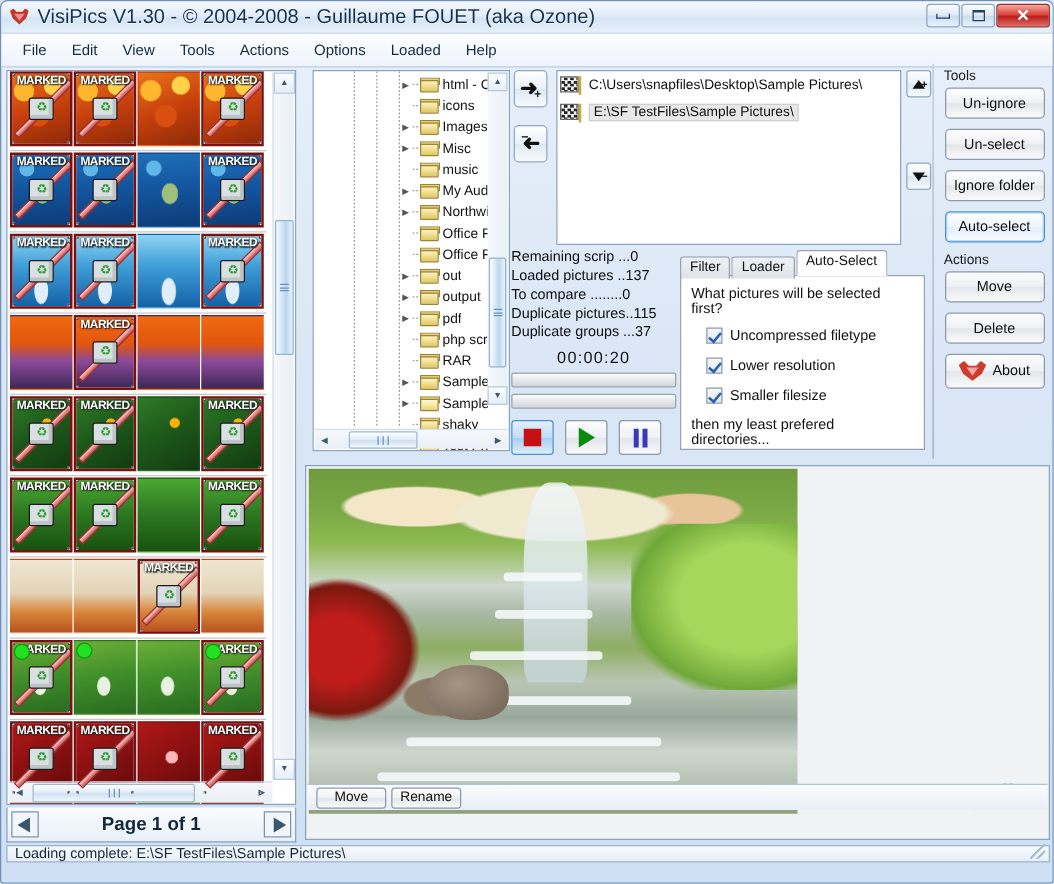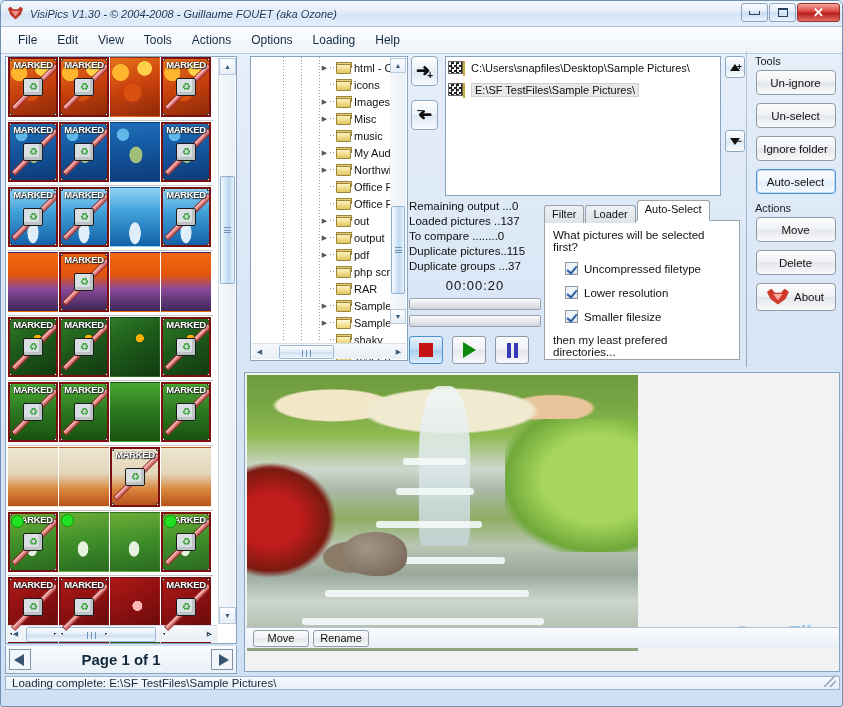--- a/index.html
+++ b/index.html
@@ -35,23 +35,22 @@
     position:absolute; left:1px; top:1px; width:15px; height:13px;
     background:#c0392b;
     clip-path: polygon(0% 18%, 18% 0%, 34% 22%, 66% 22%, 82% 0%, 100% 18%, 86% 62%, 50% 100%, 14% 62%);
   }
   .app-icon .fox2 {
     position:absolute; left:4px; top:5px; width:9px; height:6px;
     background:#f09090;
     clip-path: polygon(0% 0%, 100% 0%, 50% 100%);
   }
   .title-text {
-    font-size: 11px; color: #14314f; white-space: nowrap;
+    font-size: 16px; color: #14314f; white-space: nowrap;
     text-shadow: 0 1px 0 rgba(255,255,255,.85);
-    font-style: italic;
   }
   .win-buttons {
     position:absolute; right:4px; top:2px; display:flex; gap:1px;
   }
   .wbtn {
     width: 27px; height: 19px; border:1px solid #8ba6c4;
     border-radius: 3px;
     background: linear-gradient(180deg,#fbfdff 0%,#dfeaf7 48%,#c9dcf0 52%,#eaf3fc 100%);
     display:flex; align-items:center; justify-content:center;
     font-size: 10px; color:#24425f;
@@ -502,21 +501,21 @@
     </div>
   </div>
 
   <div class="menubar">
     <div class="menu-item">File</div>
     <div class="menu-item">Edit</div>
     <div class="menu-item">View</div>
     <div class="menu-item">Tools</div>
     <div class="menu-item">Actions</div>
     <div class="menu-item">Options</div>
-    <div class="menu-item">Loading</div>
+    <div class="menu-item">Loaded</div>
     <div class="menu-item">Help</div>
   </div>
 
   <div class="thumbpanel">
     <div class="thumbgrid" id="thumbgrid">
         <div class="thumbrow sepline">
           <div class="th pic-autumn marked">
             <span class="corner c1"></span>
             <span class="corner c2"></span>
             <span class="corner c3"></span>
@@ -1088,21 +1087,21 @@
       <span class="tri"></span>
       <span class="sg">+</span>
     </div>
     <div class="pbtn dn">
       <span class="tri"></span>
       <span class="sg">−</span>
     </div>
   </div>
 
   <div class="stats">
-    <div class="statline">Remaining output ...0</div>
+    <div class="statline">Remaining scrip ...0</div>
     <div class="statline">Loaded pictures ..137</div>
     <div class="statline">To compare ........0</div>
     <div class="statline">Duplicate pictures..115</div>
     <div class="statline">Duplicate groups ...37</div>
     <div class="timer">00:00:20</div>
     <div class="progbar"></div>
     <div class="progbar"></div>
     <div class="ctrlbtns">
       <div class="cbtn active">
         <span class="sq"></span>

